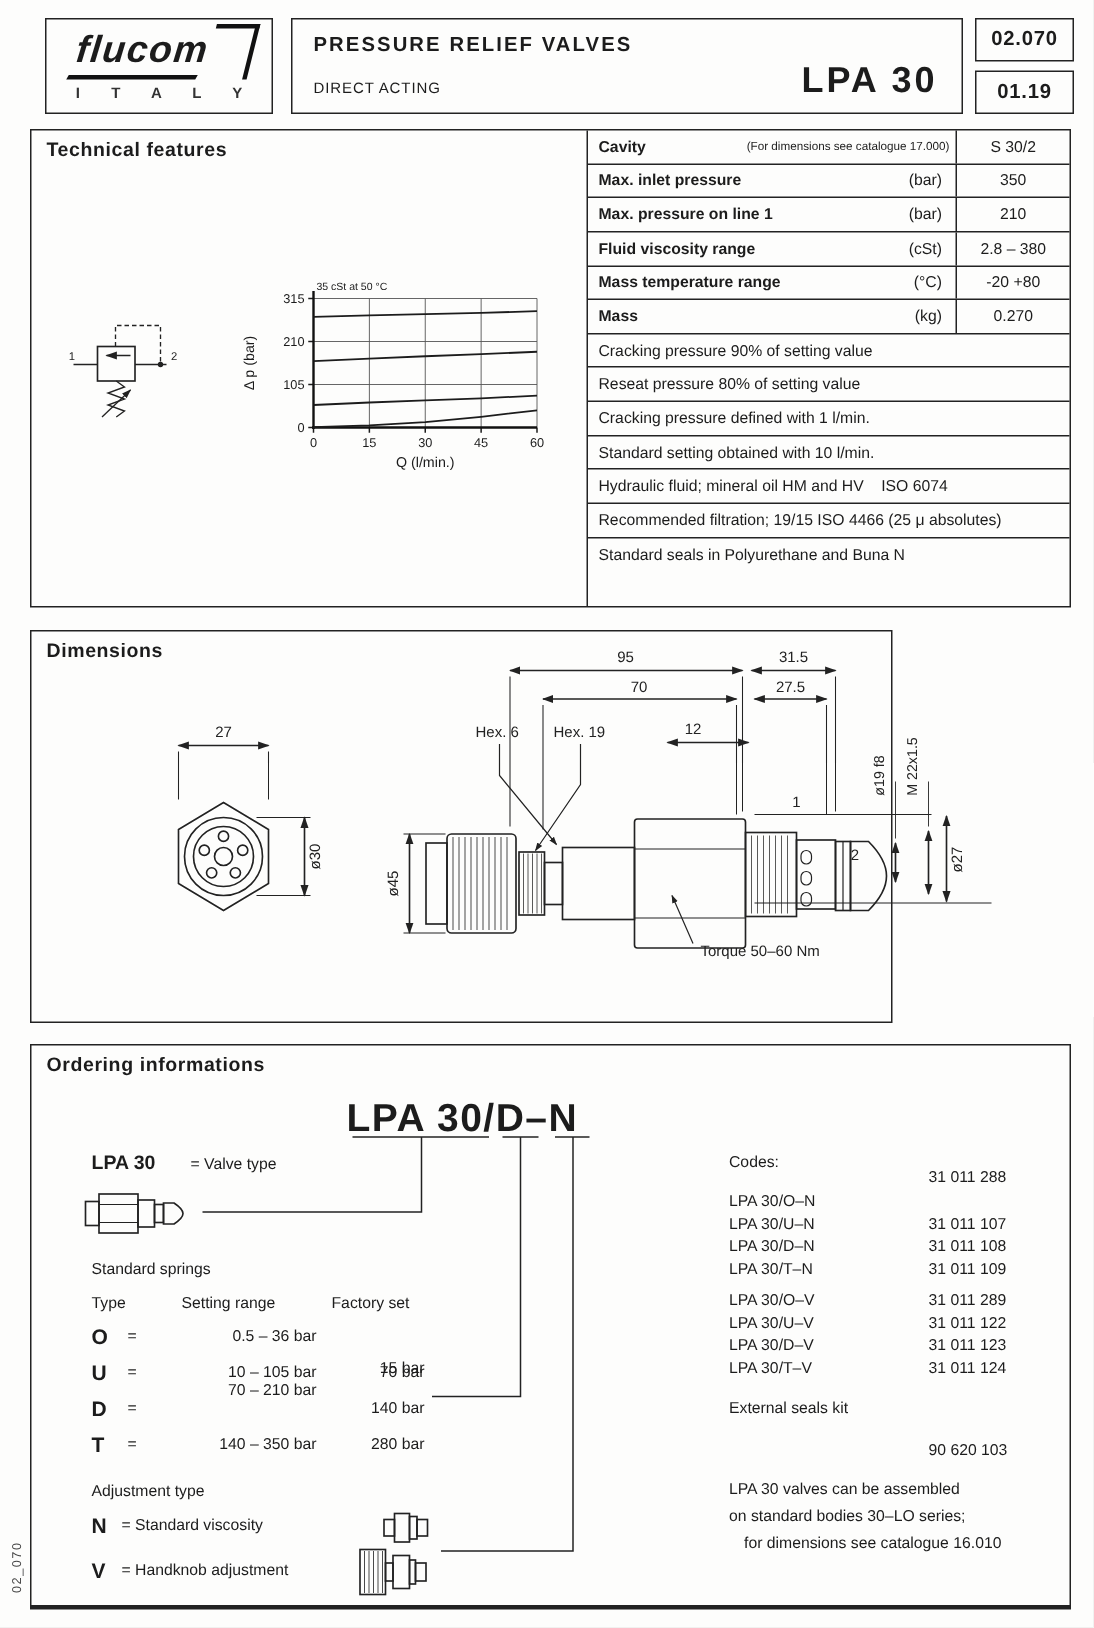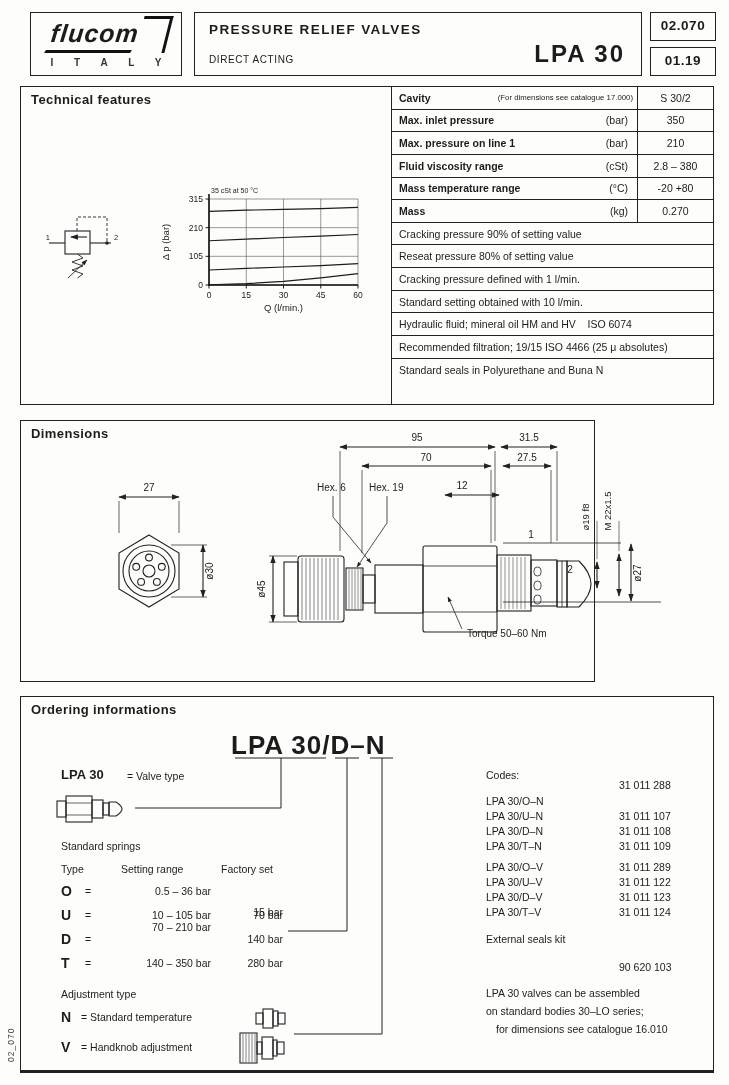--- a/index.html
+++ b/index.html
@@ -363,21 +363,21 @@
     <div class="ord-text" style="left:85px;top:224px;width:105px;text-align:right;">70 – 210 bar</div>
     <div class="ord-text" style="left:200px;top:236px;width:62px;text-align:right;">140 bar</div>
 
     <div class="ord-text spring-type" style="left:40px;top:258px;">T</div>
     <div class="ord-text" style="left:64px;top:260px;">=</div>
     <div class="ord-text" style="left:85px;top:260px;width:105px;text-align:right;">140 – 350 bar</div>
     <div class="ord-text" style="left:200px;top:260px;width:62px;text-align:right;">280 bar</div>
 
     <div class="ord-text" style="left:40px;top:291px;">Adjustment type</div>
     <div class="ord-text spring-type" style="left:40px;top:312px;">N</div>
-    <div class="ord-text" style="left:60px;top:314px;">=  Standard temperature</div>
+    <div class="ord-text" style="left:60px;top:314px;">=  Standard viscosity</div>
     <div class="ord-text spring-type" style="left:40px;top:342px;">V</div>
     <div class="ord-text" style="left:60px;top:344px;">=  Handknob adjustment</div>
 
     <div class="ord-text" style="left:465px;top:72px;">Codes:</div>
 
     <div class="code-name" style="top:98px;">LPA 30/O–N</div>
     <div class="code-number" style="top:82px;">31 011 288</div>
     <div class="code-name" style="top:113px;">LPA 30/U–N</div>
     <div class="code-number" style="top:113px;">31 011 107</div>
     <div class="code-name" style="top:128px;">LPA 30/D–N</div>

